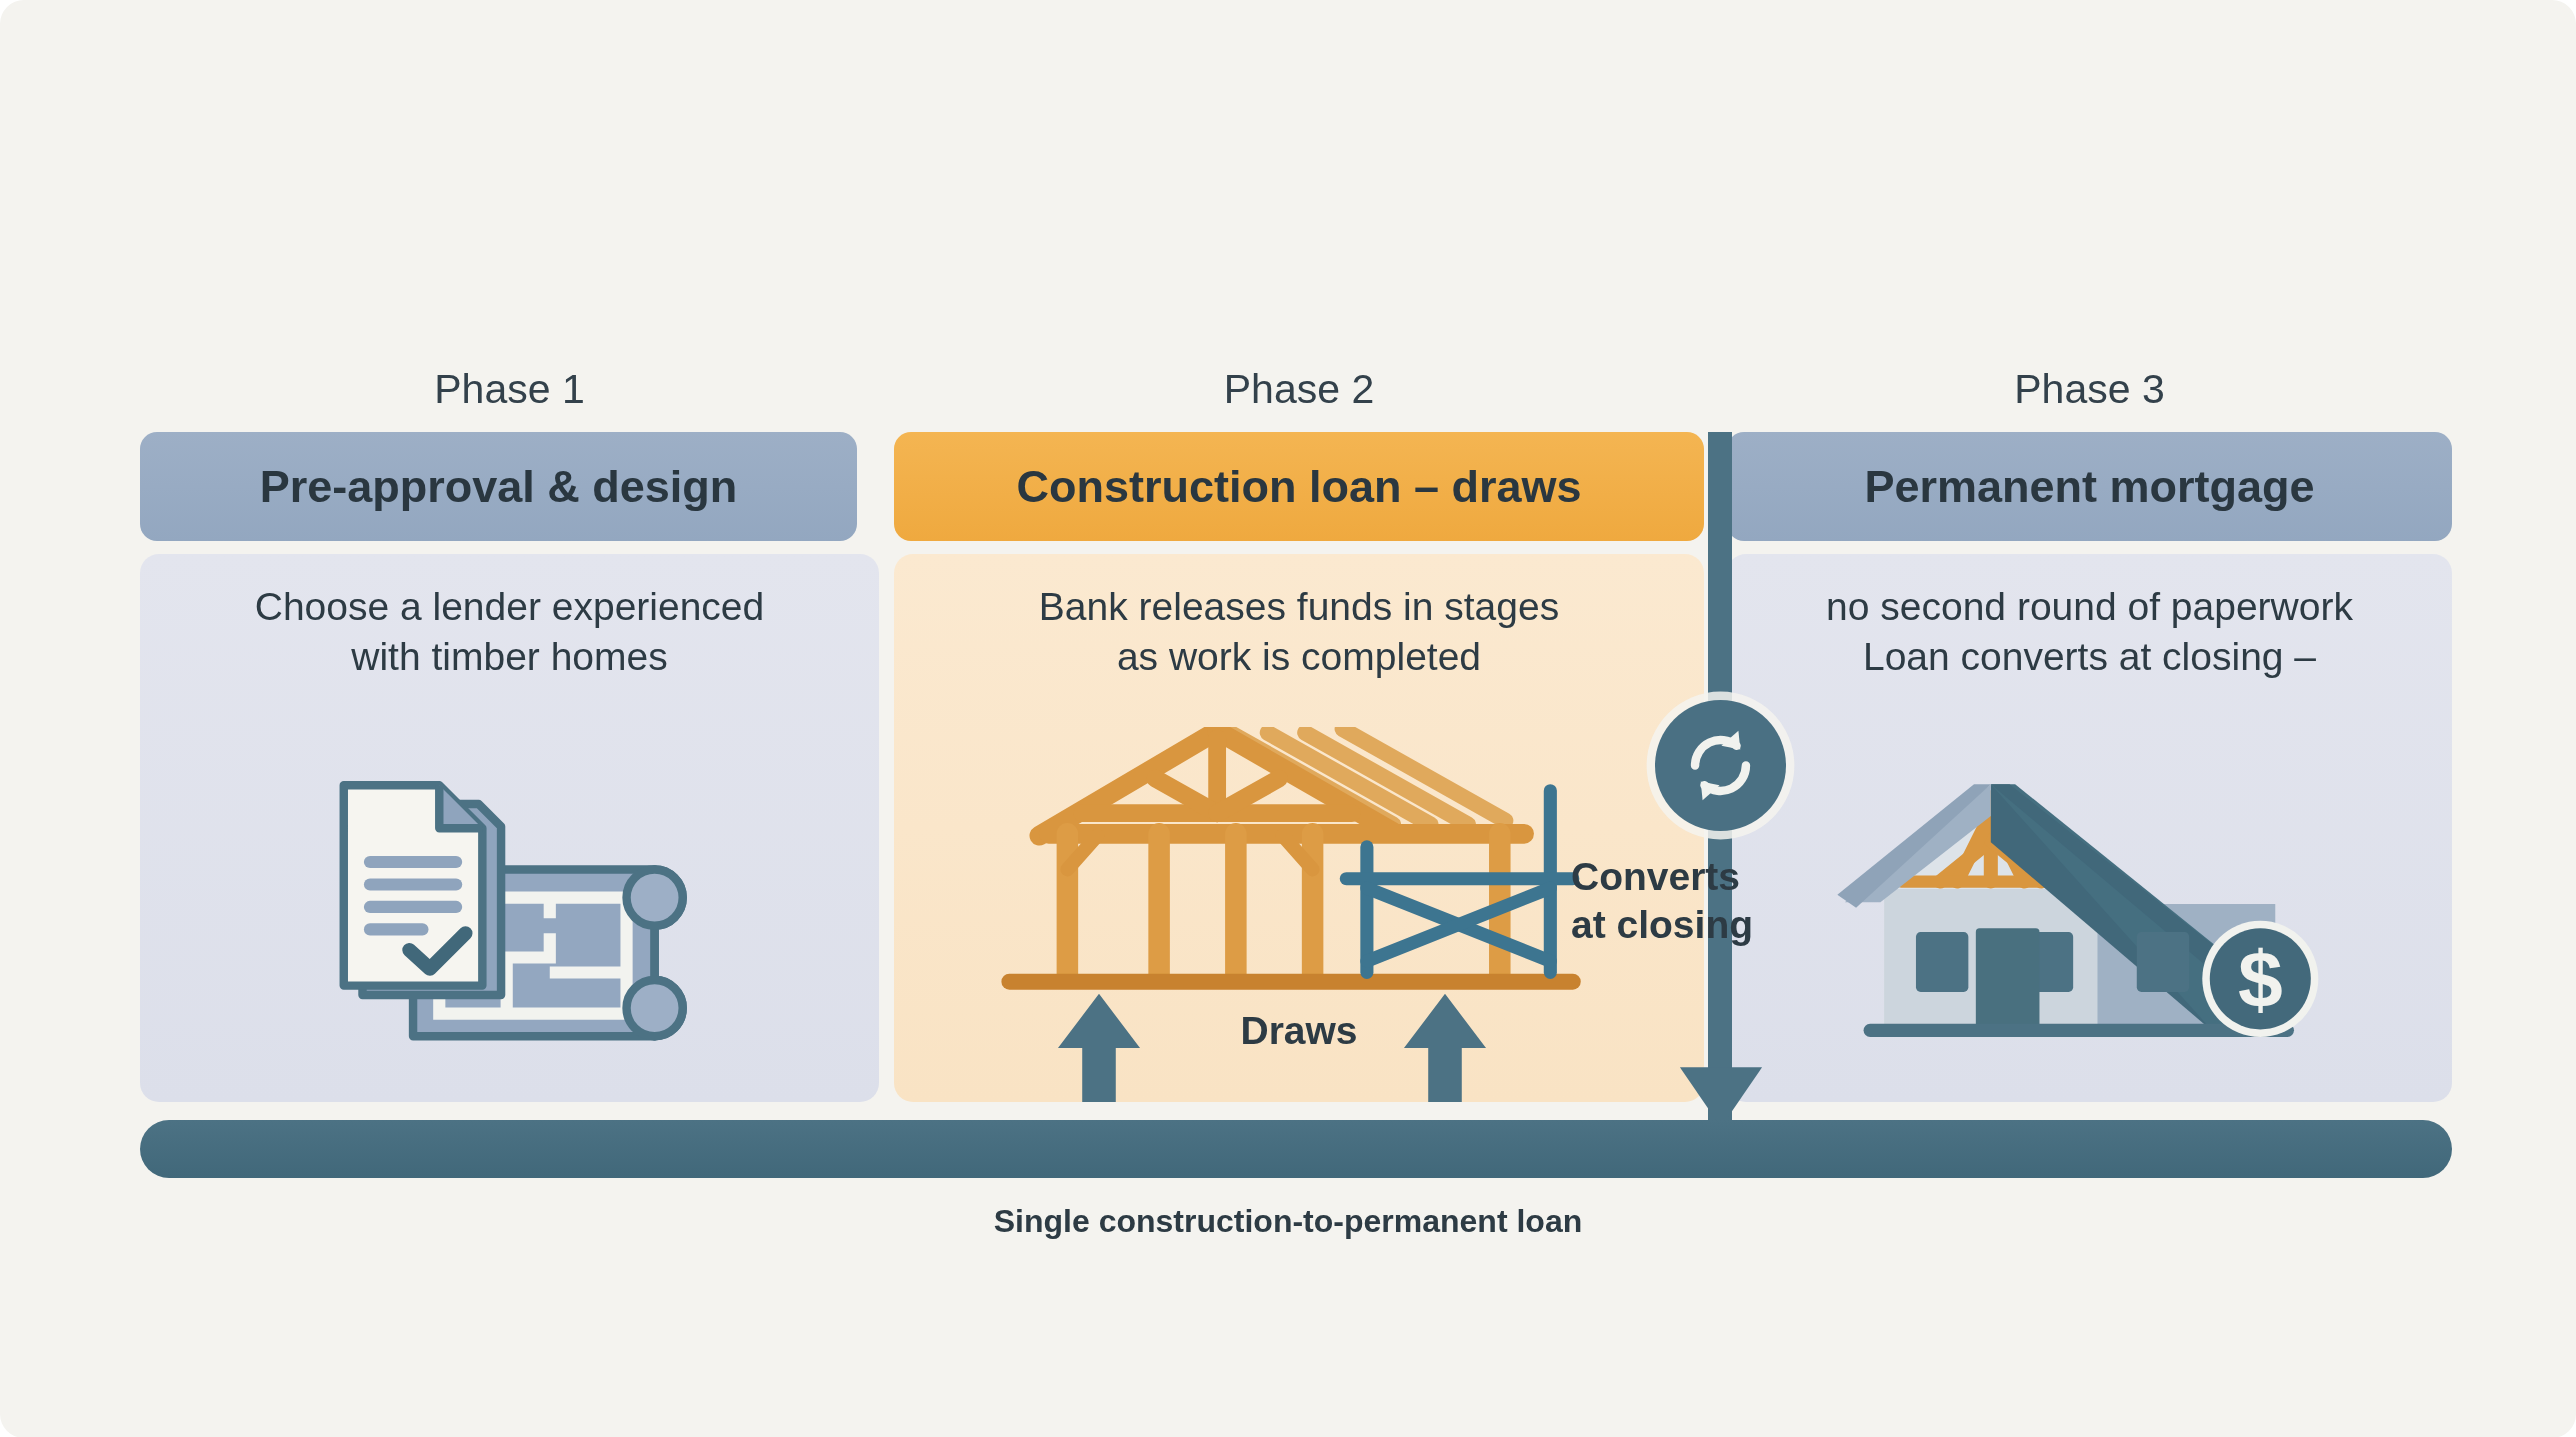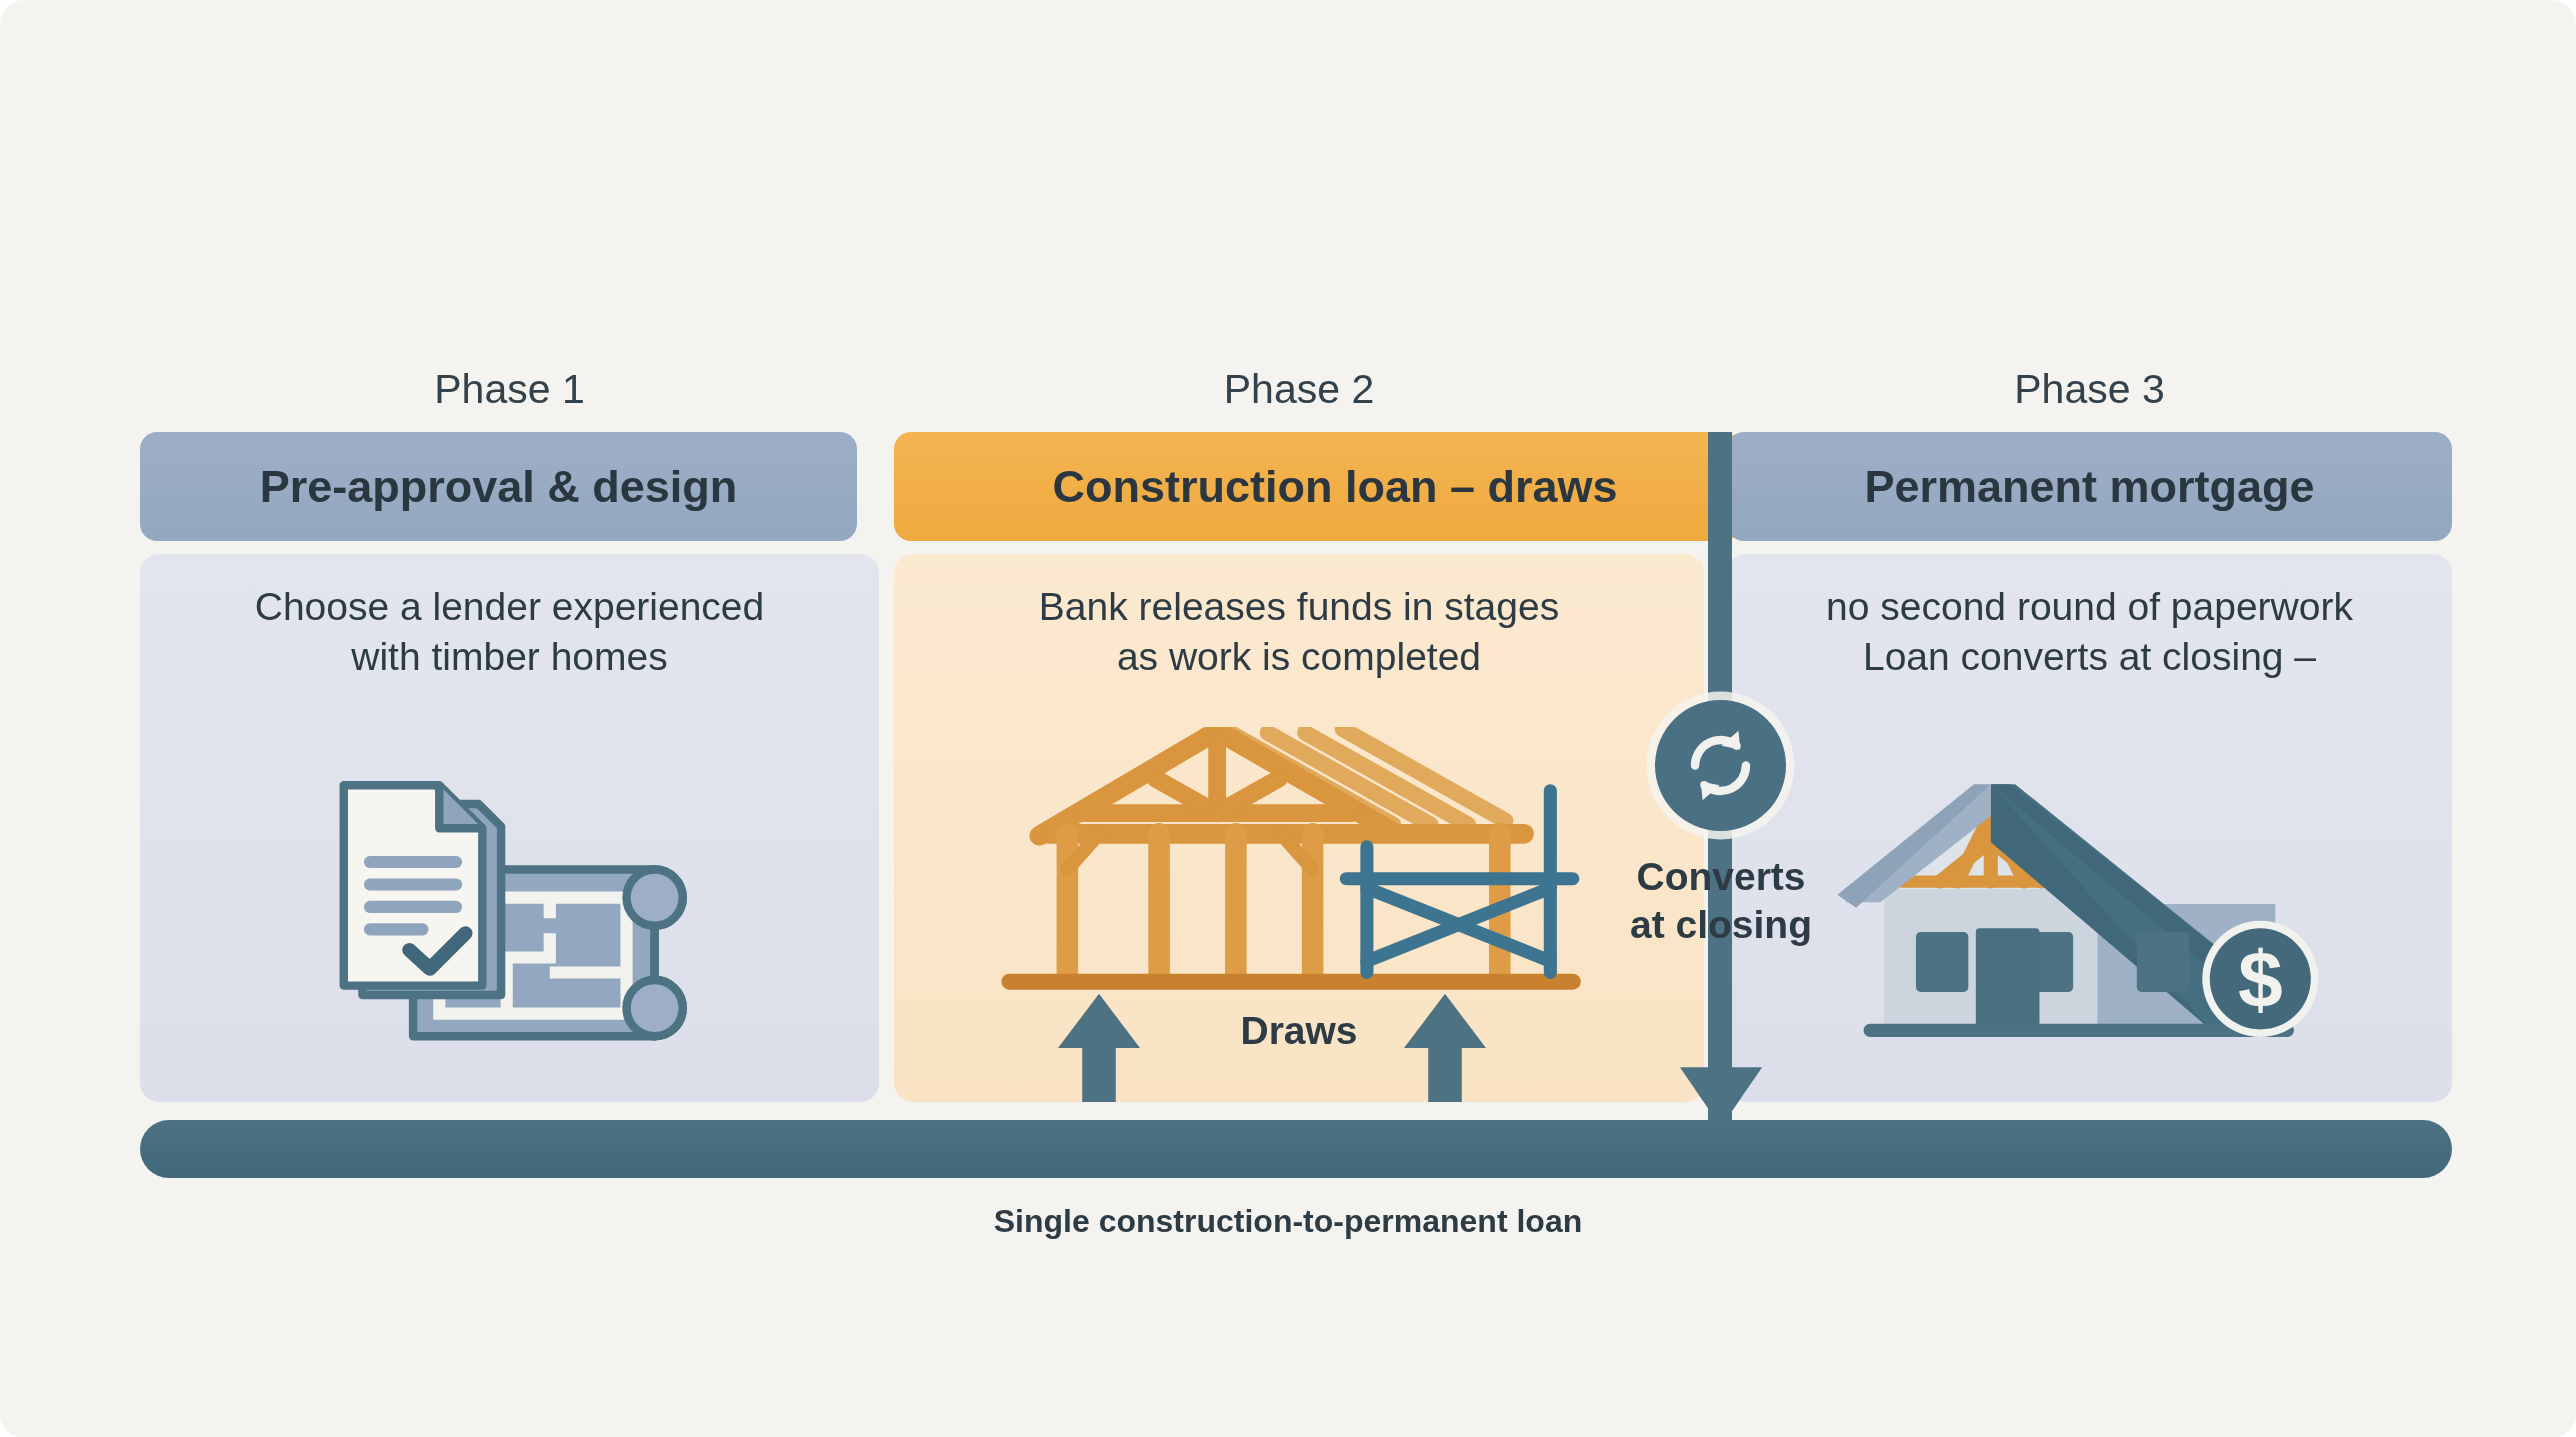--- a/index.html
+++ b/index.html
@@ -56,21 +56,21 @@
     border-radius: 17px;
     display: flex;
     align-items: center;
     justify-content: center;
     font-size: 45px;
     font-weight: bold;
     color: #2a3740;
     white-space: nowrap;
   }
   #phase-head-0 { left: 140px;  width: 717px; background: linear-gradient(180deg,#9dafc6 0%,#93a7c0 100%); }
-  #phase-head-1 { left: 894px;  width: 810px; background: linear-gradient(180deg,#f4b552 0%,#efa93f 100%); padding-left: 36px; }
+  #phase-head-1 { left: 894px;  width: 810px; background: linear-gradient(180deg,#f4b552 0%,#efa93f 100%); }
   #phase-head-2 { left: 1727px; width: 725px; background: linear-gradient(180deg,#9dafc6 0%,#93a7c0 100%); }
 
   
   .phase-body {
     position: absolute;
     top: 554px;
     height: 548px;
     border-radius: 19px;
   }
   #phase-body-0 { left: 140px;  width: 739px; background: linear-gradient(180deg,#e3e5ee 0%,#dcdfea 100%); }
@@ -167,21 +167,20 @@
     box-shadow: 0 0 0 8.4px rgba(244,243,239,0.85);
     display: flex;
     align-items: center;
     justify-content: center;
   }
   #converts-text {
     position: absolute;
     left: 1571px;
     top: 814px;
     width: 300px;
-    text-align: center;
     font-size: 39px;
     font-weight: bold;
     color: #2d3b44;
     line-height: 1.22;
     padding-top: 39px;
   }
   #converts-text span { display: block; }
 </style>
 </head>
 <body>

